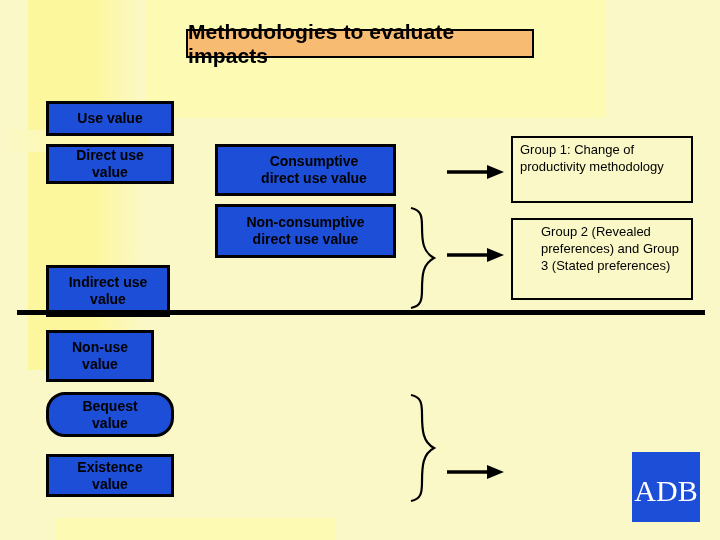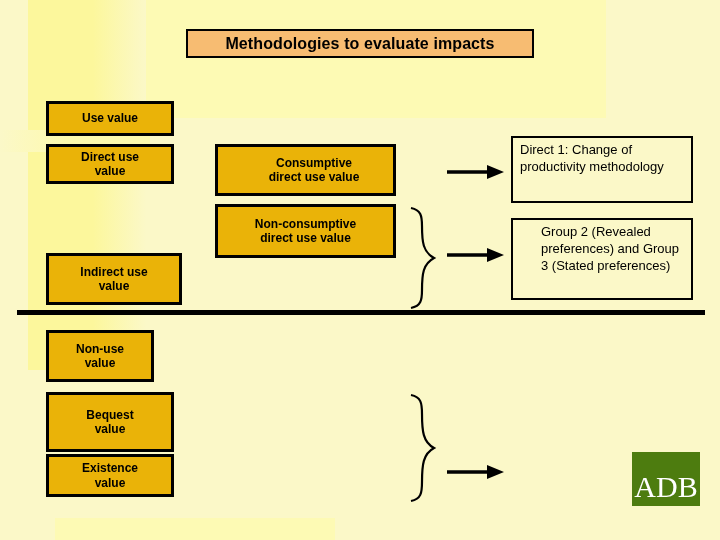--- a/index.html
+++ b/index.html
@@ -44,48 +44,48 @@
     left: 186px;
     top: 29px;
     width: 348px;
     height: 29px;
     background: #f7bc72;
     border: 2px solid #000000;
     box-sizing: border-box;
     display: flex;
     align-items: center;
     justify-content: center;
-    font-size: 16px;
+    font-size: 21px;
     font-weight: bold;
     color: #000000;
     letter-spacing: 0.1px;
   }
 
   
   .value-box {
     position: absolute;
-    background: #eab308;
+    background: #1d4ed8;
     border: 3px solid #000000;
     box-sizing: border-box;
     display: flex;
     align-items: center;
     justify-content: center;
     text-align: center;
-    font-size: 12px;
+    font-size: 14px;
     font-weight: bold;
     color: #000000;
     line-height: 1.18;
     white-space: pre-line;
   }
 
   #box-use-value      { left: 46px;  top: 101px; width: 128px; height: 35px; }
   #box-direct-use     { left: 46px;  top: 144px; width: 128px; height: 40px; }
-  #box-indirect-use   { left: 46px;  top: 253px; width: 136px; height: 52px; }
+  #box-indirect-use   { left: 46px;  top: 265px; width: 124px; height: 52px; }
   #box-non-use        { left: 46px;  top: 330px; width: 108px; height: 52px; }
-  #box-bequest        { left: 46px;  top: 392px; width: 128px; height: 60px; }
+  #box-bequest        { left: 46px;  top: 392px; width: 128px; height: 45px; border-radius: 19px; }
   #box-existence      { left: 46px;  top: 454px; width: 128px; height: 43px; }
 
   #box-consumptive      { left: 215px; top: 144px; width: 181px; height: 52px; padding-left: 17px; }
   #box-non-consumptive  { left: 215px; top: 204px; width: 181px; height: 54px; }
 
   
   .group-box {
     position: absolute;
     background: transparent;
     border: 2px solid #000000;
@@ -129,26 +129,26 @@
   }
   #brace-upper { left: 405px; top: 206px; width: 32px; height: 104px; }
   #brace-lower { left: 405px; top: 393px; width: 32px; height: 110px; }
 
   
   #adb-logo {
     position: absolute;
     left: 632px;
     top: 452px;
     width: 68px;
-    height: 54px;
-    background: #4d7c0f;
+    height: 70px;
+    background: #1d4ed8;
     display: flex;
     align-items: flex-end;
     justify-content: center;
-    padding-bottom: 4px;
+    padding-bottom: 16px;
     box-sizing: border-box;
   }
   #adb-logo-text {
     font-family: "Liberation Serif", serif;
     font-size: 30px;
     color: #ffffff;
     letter-spacing: 0px;
     line-height: 1;
   }
 </style>
@@ -181,21 +181,21 @@
 
   <div class="value-box" id="box-existence">Existence
 value</div>
 
   <div class="value-box" id="box-consumptive">Consumptive
 direct use  value</div>
 
   <div class="value-box" id="box-non-consumptive">Non-consumptive
 direct use value</div>
 
-  <div class="group-box" id="box-group1">Direct 1: Change of productivity methodology</div>
+  <div class="group-box" id="box-group1">Group 1: Change of productivity methodology</div>
 
   <div class="group-box" id="box-group2">Group 2 (Revealed preferences) and Group 3 (Stated preferences)</div>
 
 
   <div id="divider"></div>
 
   <svg class="arrow" id="arrow-group1" viewBox="0 0 58 18">
     <path d="M0 7.2 H40 V2 L57 9 L40 16 V10.8 H0 Z" fill="#000000"></path>
   </svg>
 

